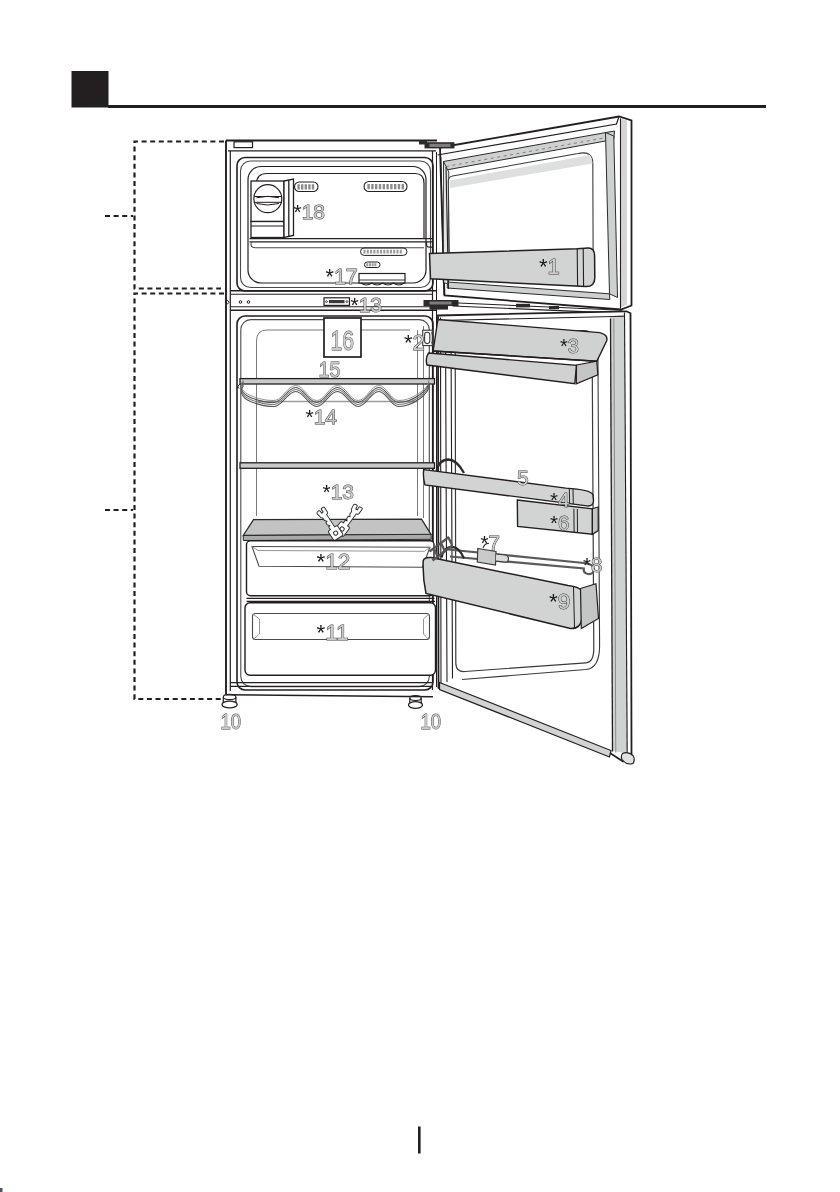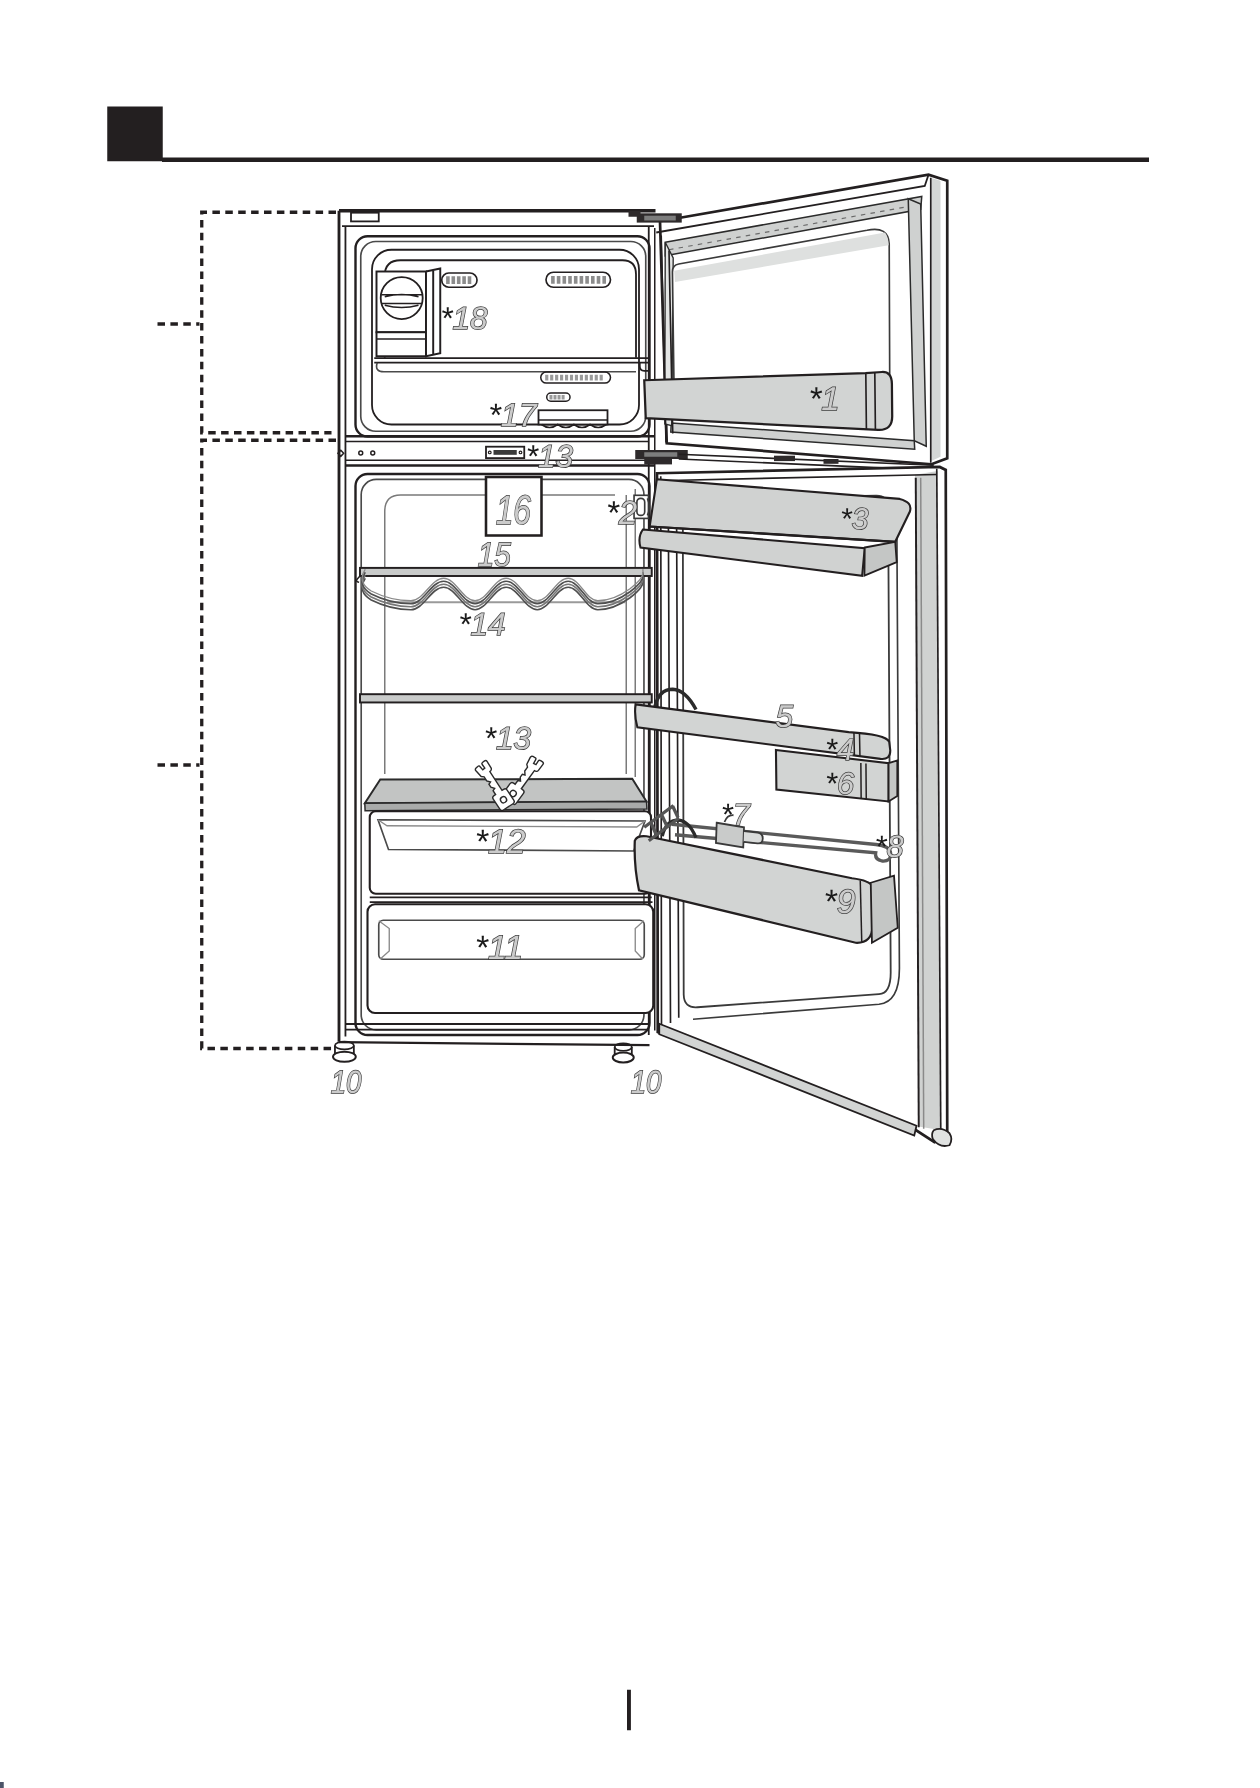--- a/index.html
+++ b/index.html
@@ -1,16 +1,16 @@
 <!DOCTYPE html>
 <html><head>
 <meta charset="utf-8">
 <style>
   html,body{margin:0;padding:0;background:#fff;}
-  .page{width:800px;height:1192px;position:relative;font-family:"Liberation Sans",sans-serif;font-style:italic;}
+  .page{width:800px;height:1192px;position:relative;font-family:"Liberation Sans",sans-serif;}
   svg{position:absolute;top:0;left:0;}
   text{font-family:"Liberation Sans",sans-serif;}
 </style>
 </head>
 <body>
 <div class="page">
 <svg width="840" height="1192" viewBox="0 0 840 1192">
 
 <rect x="0" y="0" width="840" height="1192" fill="#ffffff"></rect>
 

